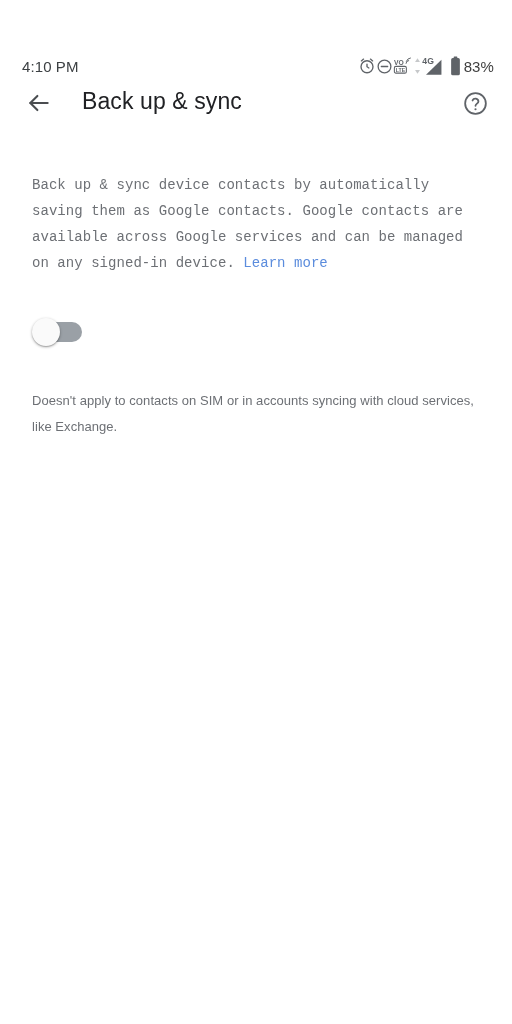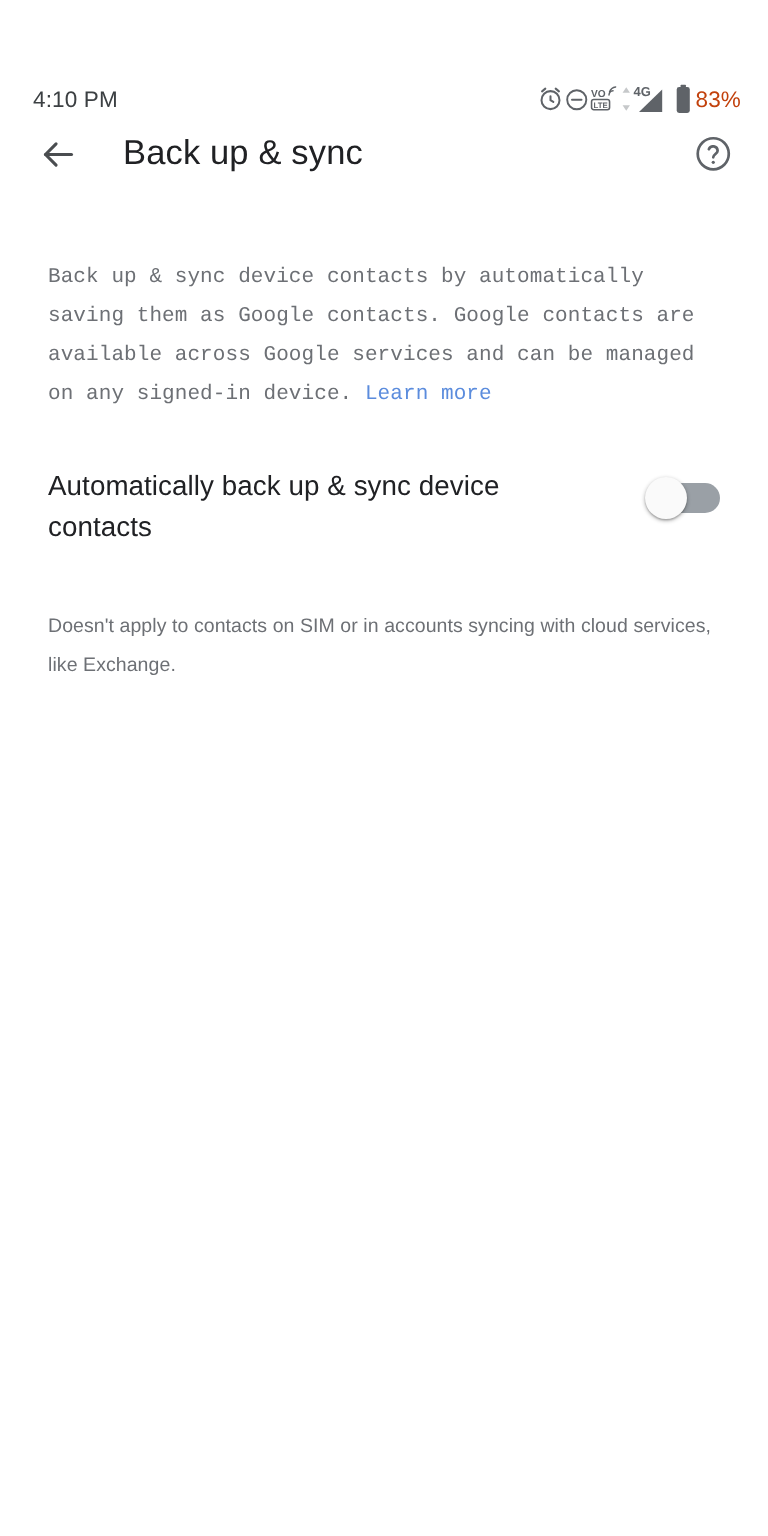--- a/index.html
+++ b/index.html
@@ -42,21 +42,21 @@
     letter-spacing: .1px;
   }
   .status-icons {
     display: flex;
     align-items: center;
     gap: 0;
   }
   .status-icons svg { display: block; }
   .battery-pct {
     font-size: 15px;
-    color: #c2410c;
+    color: #404040;
     margin-left: 3px;
     letter-spacing: .1px;
   }
 
   
   .app-bar {
     height: 62px;
     flex: 0 0 62px;
     display: flex;
     align-items: flex-start;
@@ -274,21 +274,20 @@
         </svg>
       </span>
     </div>
   </div>
 
   <div class="content">
 
     <p class="intro-text"><span>Back up &amp; sync device contacts by automatically saving them as Google contacts. Google contacts are available across Google services and can be managed on any signed-in device. </span><a class="link">Learn more</a></p>
 
     <div class="pref-row">
-      <div class="pref-label">Automatically back up &amp; sync device contacts</div>
       <div class="switch">
         <div class="switch-track"></div>
         <div class="switch-thumb"></div>
       </div>
     </div>
 
     <p class="note-text">Doesn't apply to contacts on SIM or in accounts syncing with cloud services, like Exchange.</p>
   </div>
 
   <div class="nav-bar">

